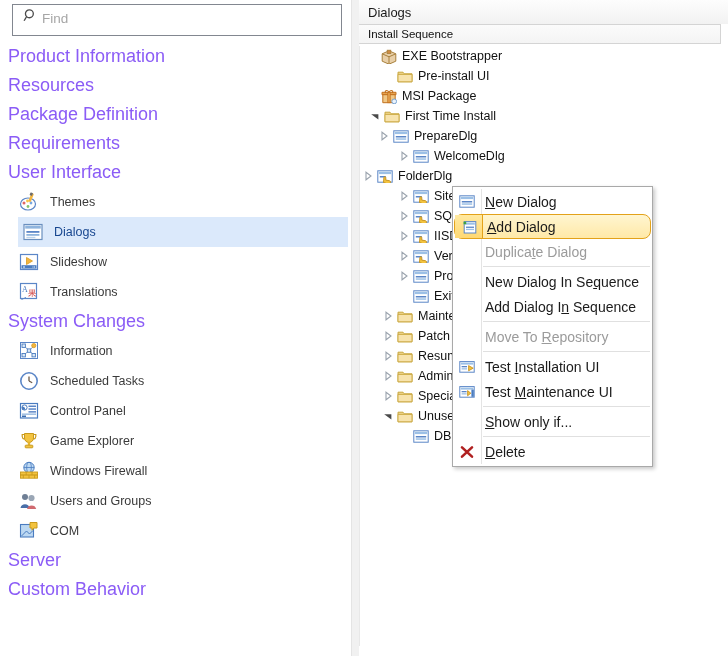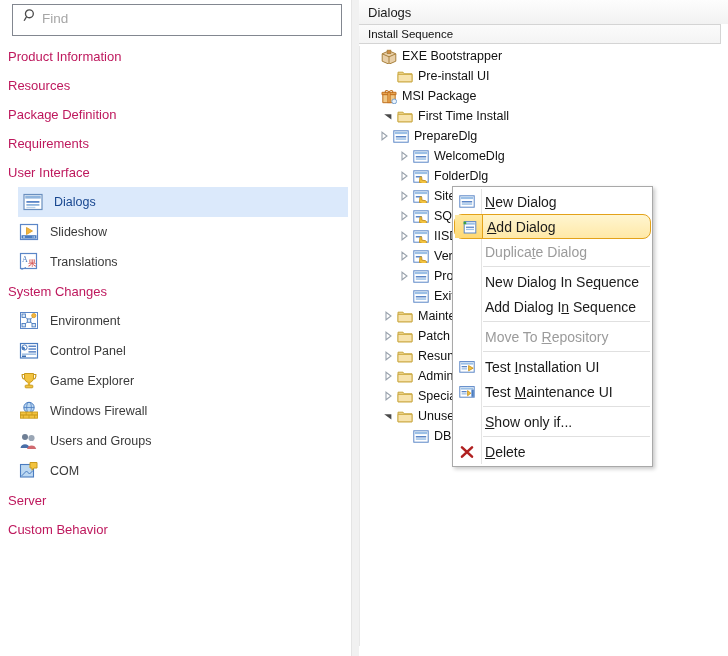--- a/index.html
+++ b/index.html
@@ -49,22 +49,22 @@
     height: 26px;
   }
   .search-input::placeholder { color: #a6a6a6; }
 
   .nav-list {
     position: absolute;
     left: 0; top: 42px;
     width: 351px;
   }
   .nav-header {
-    color: #be185d;
-    font-size: 13px;
+    color: #8b5cf6;
+    font-size: 18px;
     padding: 4px 0 4px 8px;
     line-height: 19px;
     height: 29px;
     display: flex; align-items: center;
     cursor: default;
   }
   .nav-item {
     height: 30px;
     display: flex;
     align-items: center;
@@ -239,20 +239,34 @@
     </div>
 
     <div class="nav-list">
 
       <div class="nav-header">Product Information</div>
       <div class="nav-header">Resources</div>
       <div class="nav-header">Package Definition</div>
       <div class="nav-header">Requirements</div>
       <div class="nav-header">User Interface</div>
 
+      <div class="nav-item">
+        <span class="ico">
+          <svg width="20" height="20" viewBox="0 0 20 20">
+            <ellipse cx="9" cy="12" rx="7.5" ry="6" fill="#ffffff" stroke="#5b86c7" stroke-width="1.2"></ellipse>
+            <circle cx="5" cy="11" r="1.5" fill="#e06666"></circle>
+            <circle cx="8.5" cy="9" r="1.4" fill="#f6c445"></circle>
+            <circle cx="12" cy="11" r="1.4" fill="#7aa8e0"></circle>
+            <circle cx="9" cy="14.5" r="1.4" fill="#86c46e"></circle>
+            <rect x="11" y="1" width="2.6" height="9" rx="1" fill="#f3b53f" transform="rotate(22 12 5)"></rect>
+            <rect x="11" y="0.5" width="2.6" height="3" rx="0.6" fill="#6b6b6b" transform="rotate(22 12 2)"></rect>
+          </svg>
+        </span>
+        <span class="nav-label">Themes</span>
+      </div>
 
       <div class="nav-item selected">
         <span class="ico">
           <svg width="20" height="18" viewBox="0 0 20 18">
             <rect x="1" y="1.5" width="18" height="15" fill="#ffffff" stroke="#6a8fbf" stroke-width="1.2"></rect>
             <rect x="2.2" y="2.6" width="15.6" height="3" fill="#8fb4dd"></rect>
             <rect x="3.4" y="8" width="13" height="1.8" fill="#5b86c7"></rect>
             <rect x="3.4" y="11" width="13" height="1.8" fill="#8fb4dd"></rect>
             <rect x="3.4" y="13.8" width="9" height="1.4" fill="#bcd3ea"></rect>
           </svg>
@@ -296,23 +310,33 @@
             <line x1="10" y1="9.5" x2="15" y2="5" stroke="#6a8fbf" stroke-width="0.9"></line>
             <line x1="10" y1="9.5" x2="5" y2="14" stroke="#6a8fbf" stroke-width="0.9"></line>
             <line x1="10" y1="9.5" x2="15" y2="14" stroke="#6a8fbf" stroke-width="0.9"></line>
             <rect x="3" y="3" width="3.4" height="3.4" fill="#dce9f7" stroke="#4a7cc0" stroke-width="0.9"></rect>
             <rect x="3" y="12.5" width="3.4" height="3.4" fill="#dce9f7" stroke="#4a7cc0" stroke-width="0.9"></rect>
             <rect x="13" y="12.5" width="3.4" height="3.4" fill="#dce9f7" stroke="#4a7cc0" stroke-width="0.9"></rect>
             <circle cx="14.8" cy="4.6" r="2.1" fill="#f3b53f" stroke="#d89b20" stroke-width="0.8"></circle>
             <rect x="8.3" y="7.9" width="3.4" height="3.4" fill="#dce9f7" stroke="#4a7cc0" stroke-width="0.9"></rect>
           </svg>
         </span>
-        <span class="nav-label">Environment</span>
-      </div>
-
+        <span class="nav-label">Information</span>
+      </div>
+
+      <div class="nav-item">
+        <span class="ico">
+          <svg width="20" height="20" viewBox="0 0 20 20">
+            <circle cx="10" cy="10" r="8.2" fill="#ffffff" stroke="#5b86c7" stroke-width="1.6"></circle>
+            <line x1="10" y1="10" x2="10" y2="5.5" stroke="#6b5a4a" stroke-width="1.3"></line>
+            <line x1="10" y1="10" x2="13.2" y2="11.8" stroke="#6b5a4a" stroke-width="1.3"></line>
+          </svg>
+        </span>
+        <span class="nav-label">Scheduled Tasks</span>
+      </div>
 
       <div class="nav-item">
         <span class="ico">
           <svg width="20" height="18" viewBox="0 0 20 18">
             <rect x="1.5" y="1.5" width="17" height="14.5" fill="#ffffff" stroke="#4a7cc0" stroke-width="1.2"></rect>
             <path d="M3 4.5 a3.2 3.2 0 0 1 3.2 3.2 h-3.2 z" fill="#4a7cc0"></path>
             <circle cx="5.5" cy="5.5" r="2.6" fill="none" stroke="#4a7cc0" stroke-width="1"></circle>
             <rect x="9.5" y="3.5" width="7.5" height="1.5" fill="#5b86c7"></rect>
             <rect x="9.5" y="6.3" width="7.5" height="1.5" fill="#5b86c7"></rect>
             <rect x="9.5" y="9.1" width="7.5" height="1.5" fill="#5b86c7"></rect>
@@ -420,21 +444,21 @@
               <path d="M1.8 5.5 h12.4 v8.2 h-12.4 z" fill="#f0c887" stroke="#c2711f" stroke-width="1"></path>
               <path d="M1 3.3 h14 v2.4 h-14 z" fill="#e8a451" stroke="#c2711f" stroke-width="1"></path>
               <path d="M8 3.3 c-2 -3.2 -5.2 -1.2 -3 0.6" fill="none" stroke="#c2711f" stroke-width="1.1"></path>
               <path d="M8 3.3 c2 -3.2 5.2 -1.2 3 0.6" fill="none" stroke="#c2711f" stroke-width="1.1"></path>
               <rect x="6.8" y="3.3" width="2.4" height="10.4" fill="#e8a451" stroke="#c2711f" stroke-width="0.8"></rect>
               <circle cx="13.2" cy="12.4" r="2.4" fill="#eaf2fb" stroke="#6a9bd0" stroke-width="0.9"></circle>
             </svg>
           </span>
           <span class="tree-label">MSI Package</span>
         </div>
-        <div class="tree-row" style="padding-left: 20px;">
+        <div class="tree-row" style="padding-left: 7px;">
           <span class="expander">
             <svg width="10" height="10" viewBox="0 0 10 10">
               <polygon points="1.2,3.2 8.4,3.2 8.4,8.6" fill="#4a4a4a"></polygon>
             </svg>
           </span>
           <span class="tree-ico">
             <svg width="16" height="14" viewBox="0 0 16 14">
               <path d="M1 3.2 h5 l1.3 1.6 h7.7 v8 h-14 z" fill="#f0d48a" stroke="#c9a73f" stroke-width="1"></path>
               <path d="M1 5.4 h14 v7.4 h-14 z" fill="#f7e3ad" stroke="#c9a73f" stroke-width="0.9"></path>
             </svg>
@@ -466,21 +490,21 @@
           <span class="tree-ico">
             <svg width="16" height="13" viewBox="0 0 16 13">
               <rect x="0.8" y="0.8" width="14.4" height="11.4" fill="#ffffff" stroke="#5b86c7" stroke-width="1"></rect>
               <rect x="1.8" y="1.8" width="12.4" height="2.3" fill="#9cc0e6"></rect>
               <rect x="2.8" y="6" width="10.4" height="1.5" fill="#5b86c7"></rect>
               <rect x="2.8" y="8.3" width="10.4" height="1.5" fill="#9cc0e6"></rect>
             </svg>
           </span>
           <span class="tree-label">WelcomeDlg</span>
         </div>
-        <div class="tree-row" style="padding-left: 36px;">
+        <div class="tree-row" style="">
           <span class="expander">
             <svg width="10" height="10" viewBox="0 0 10 10">
               <polygon points="3,1.2 8,5 3,8.8" fill="none" stroke="#9aa3ad" stroke-width="1.1"></polygon>
             </svg>
           </span>
           <span class="tree-ico">
             <svg width="16" height="13" viewBox="0 0 16 13">
               <rect x="0.8" y="0.8" width="14.4" height="11.4" fill="#ffffff" stroke="#5b86c7" stroke-width="1"></rect>
               <rect x="1.8" y="1.8" width="12.4" height="2.3" fill="#9cc0e6"></rect>
               <rect x="2.8" y="6" width="6" height="1.5" fill="#5b86c7"></rect>

